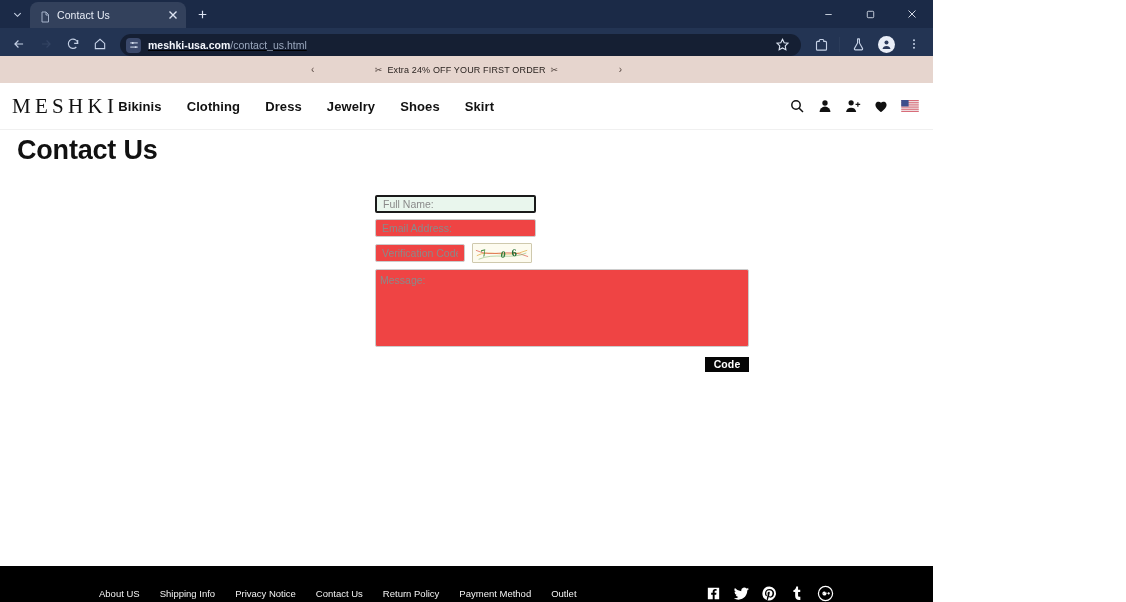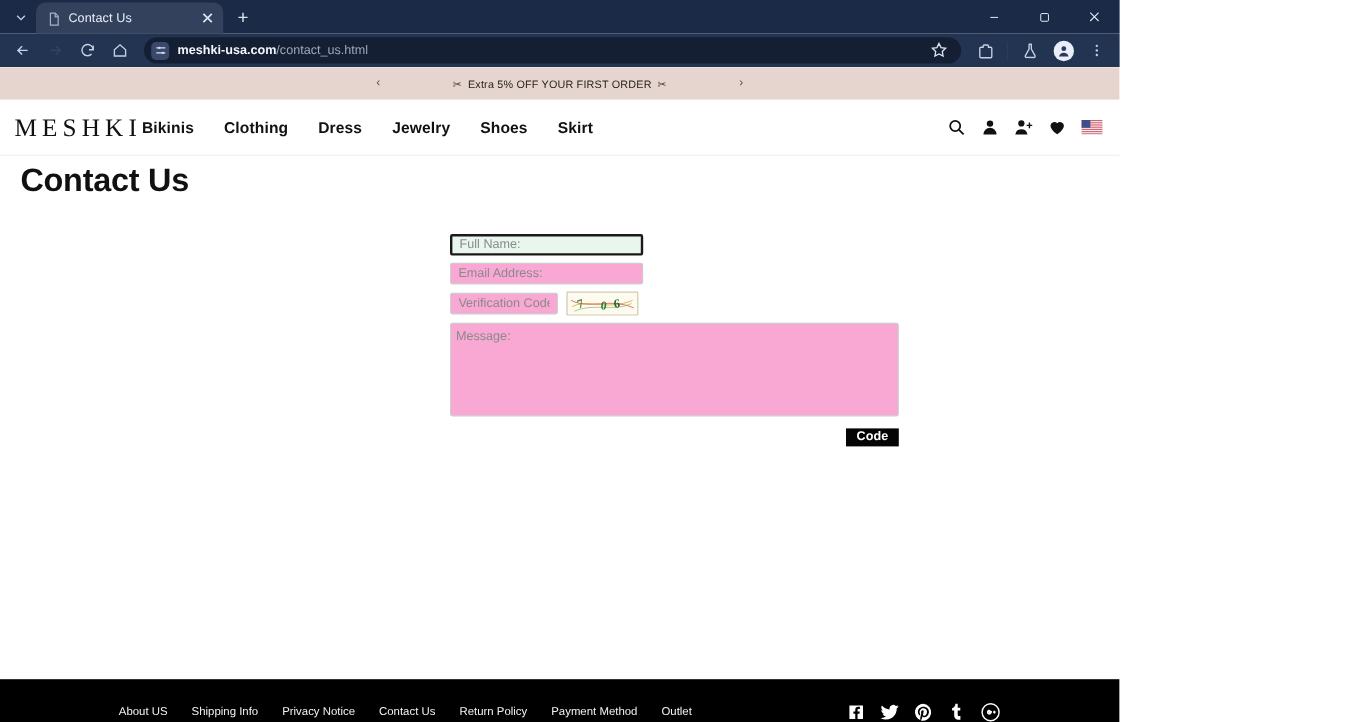--- a/index.html
+++ b/index.html
@@ -37,22 +37,22 @@
   }
   .win-ctrls {
     position: absolute; right: 0; top: 0; height: 28px; display: flex; align-items: center;
   }
   .win-btn {
     width: 42px; height: 28px; display: flex; align-items: center; justify-content: center;
     color: #e6ebf6;
   }
 
   .toolbar {
-    height: 28px; background: #233453; display: flex; align-items: center;
-    padding: 0 6px; gap: 1px; flex: 0 0 28px;
+    height: 28px; background: #233453; display: flex; align-items: flex-end;
+    padding: 0 6px; gap: 1px; flex: 0 0 28px; text-decoration: underline;
   }
   .tb-icon {
     width: 26px; height: 24px; display: flex; align-items: center; justify-content: center;
     color: #c5d1e6; border-radius: 4px;
   }
   .tb-icon.disabled { color: #60719244; }
   .omnibox {
     flex: 1 1 auto; height: 22px; background: #151f33; border-radius: 11px;
     display: flex; align-items: center; padding: 0 10px 0 6px; margin: 0 6px;
     gap: 7px; min-width: 0;
@@ -108,21 +108,21 @@
   .page-title {
     font-size: 27px; font-weight: bold; color: #111; padding: 5px 0 0 17px;
     letter-spacing: -.2px;
   }
 
   
   .form-wrap { padding-top: 29px; }
   .form-row { display: flex; margin-left: 375px; }
   .fld {
     font-family: "Liberation Sans", sans-serif; font-size: 10.5px;
-    padding: 0 6px; color: #333; background: #f9a8d4;
+    padding: 0 6px; color: #333; background: #ef4444;
     border: 1px solid #ccc; border-radius: 2px; outline: none;
   }
   .fld::placeholder { color: #8a8a8a; }
   .fld-name {
     width: 161px; height: 18px; margin-bottom: 6px;
     border: 2px solid #1a1a1a; background: #e9f6ed;
   }
   .fld-email { width: 161px; height: 18px; margin-bottom: 6px; }
   .captcha-row { display: flex; align-items: center; gap: 7px; margin-bottom: 6px; }
   .fld-code { width: 90px; height: 18px; }
@@ -269,21 +269,21 @@
     </div>
   </div>
 
   <div class="viewport">
 
     <div class="announce">
       <div class="announce-inner">
         <span class="ann-arrow">‹</span>
         <span class="ann-text">
           <span class="ann-spark">✂</span>
-          <span>Extra 5% OFF YOUR FIRST ORDER</span>
+          <span>Extra 24% OFF YOUR FIRST ORDER</span>
           <span class="ann-spark">✂</span>
         </span>
         <span class="ann-arrow">›</span>
       </div>
     </div>
 
     <div class="site-header">
       <div class="logo">MESHKI</div>
       <nav class="mainnav">
         <a class="nav-link">Bikinis</a>

